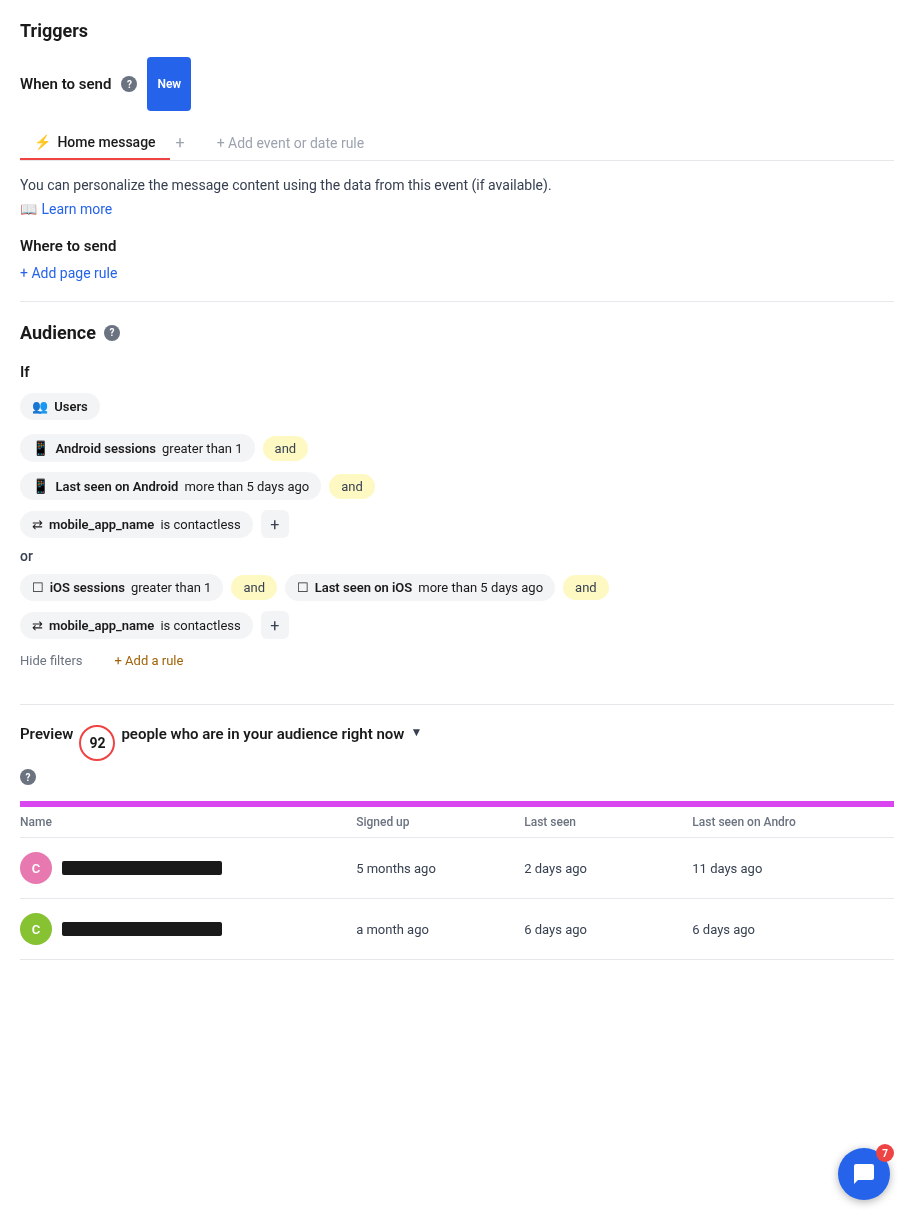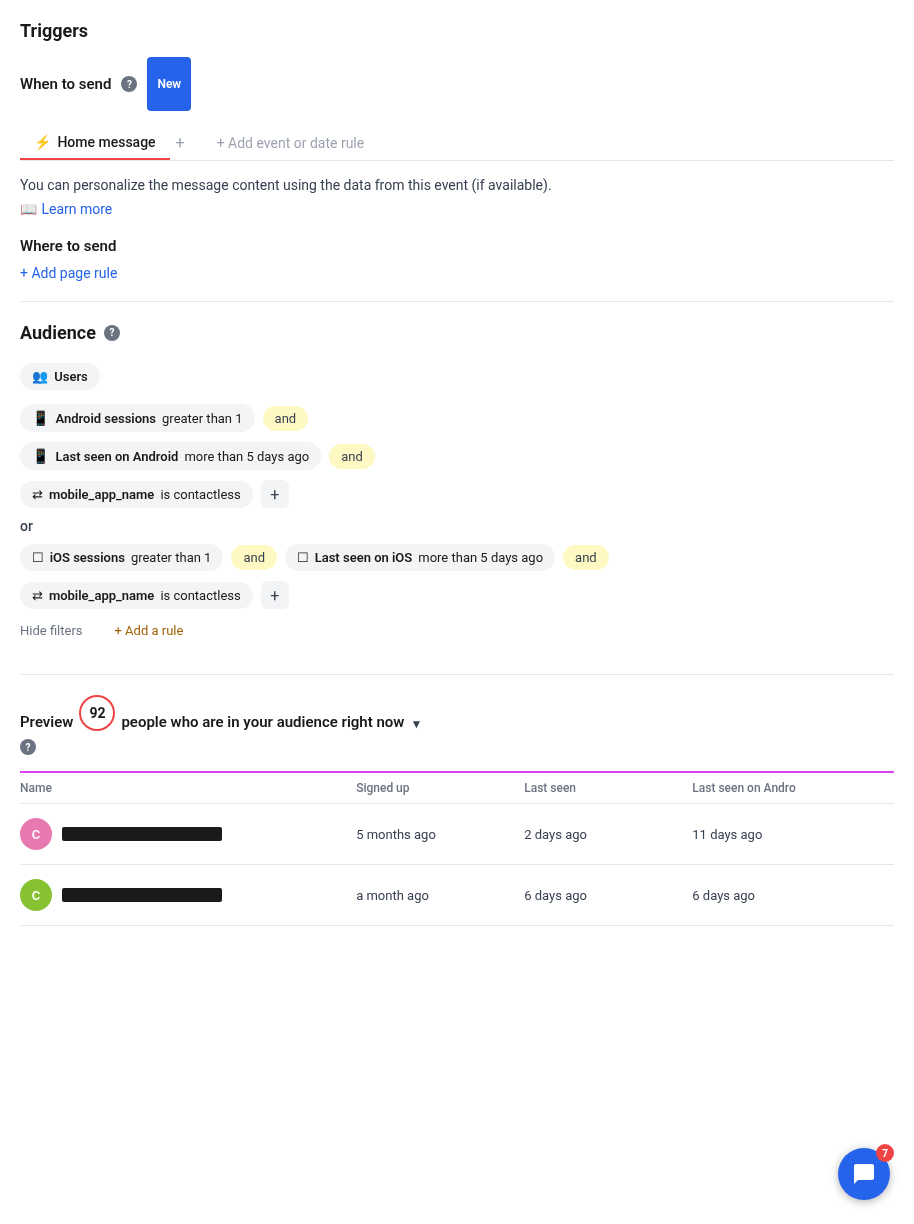--- a/index.html
+++ b/index.html
@@ -236,21 +236,21 @@
 
     
     .preview-divider {
       border: none;
       border-top: 1px solid #e5e7eb;
       margin-bottom: 20px;
     }
 
     .preview-row {
       display: flex;
-      align-items: flex-end;
+      align-items: flex-start;
       gap: 6px;
       margin-bottom: 8px;
       flex-wrap: wrap;
     }
 
     .preview-text {
       font-size: 15px;
       font-weight: 600;
     }
 
@@ -277,21 +277,21 @@
       color: #374151;
       margin-bottom: 16px;
       display: flex;
       align-items: center;
       gap: 4px;
     }
 
     
     .table-container {
       width: 100%;
-      border-top: 2px solid #d946ef;
+      border-top: 6px solid #d946ef;
     }
 
     .table-header-row {
       display: grid;
       grid-template-columns: 2fr 1fr 1fr 1.2fr;
       padding: 8px 0;
       border-bottom: 1px solid #e5e7eb;
     }
 
     .table-header-cell {
@@ -403,20 +403,21 @@
   <div class="where-to-send-label">Where to send</div>
   <div class="add-page-rule-link">+ Add page rule</div>
 
   <hr class="divider">
 
   <div class="audience-title-row">
     <span class="audience-title">Audience</span>
     <span class="help-icon">?</span>
   </div>
 
+  <div class="if-label">If</div>
 
   <div class="filter-row" style="margin-bottom: 14px;">
     <div class="filter-pill">
       <span>👥</span>
       <strong>Users</strong>
     </div>
   </div>
 
   <div class="filter-row" style="margin-bottom: 10px;">
     <div class="filter-pill">

